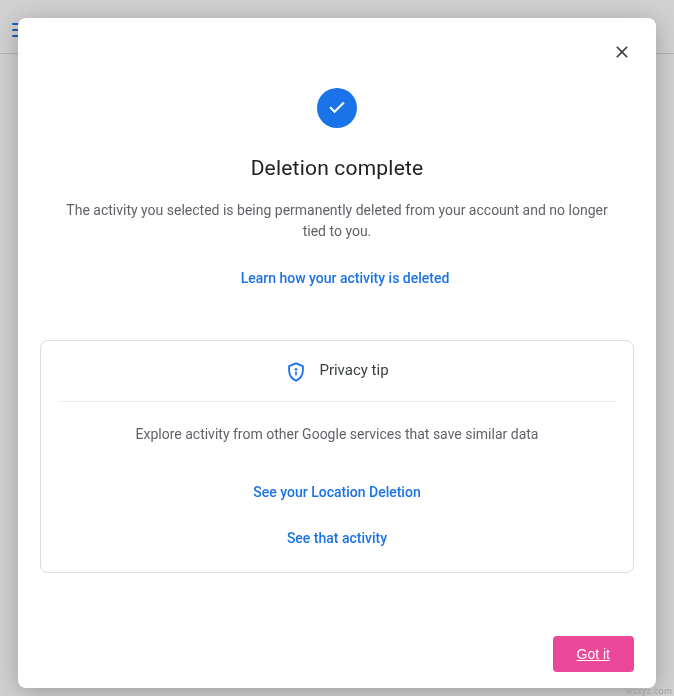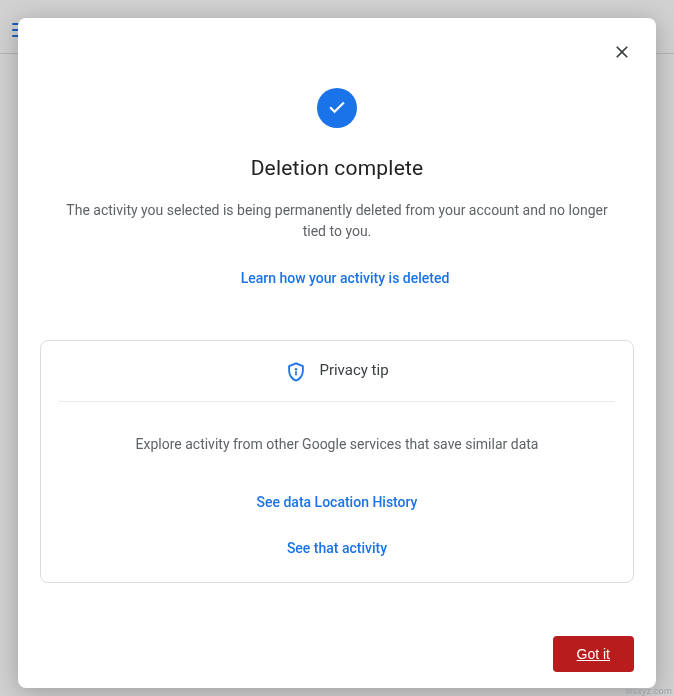--- a/index.html
+++ b/index.html
@@ -96,33 +96,33 @@
       width: 100%;
       justify-content: center;
     }
     .card hr {
       border: none; border-top: 1px solid #e8eaed;
       width: 100%;
     }
     .card-title { font-size: 15px; color: #3c4043; font-weight: 400; }
     .card-desc {
       font-size: 14px; color: #5f6368; text-align: center;
-      margin-top: 34px; margin-bottom: 12px;
+      margin-top: 24px; margin-bottom: 12px;
     }
     .card-link {
       color: #1a73e8; font-size: 14px; font-weight: 500;
       margin-top: 30px; cursor: pointer; text-decoration: none;
     }
 
     .footer {
       display: flex; justify-content: flex-end;
       padding-top: 22px;
     }
     .got-it {
-      background: #b91c1c; color: #fff; border: none;
+      background: #ec4899; color: #fff; border: none;
       border-radius: 4px; padding: 10px 24px;
       font-size: 14px; font-weight: 500; cursor: pointer; text-decoration: underline;
     }
 
     .watermark {
       position: absolute; bottom: 0; right: 2px;
       font-size: 9px; color: #9aa0a6; letter-spacing: 0.2px;
     }
   </style>
 </head>
@@ -166,21 +166,21 @@
       <div class="card-header">
         <svg width="22" height="22" viewBox="0 0 24 24">
           <path fill="none" stroke="#1a73e8" stroke-width="2" d="M12 2.5 4.5 5.5v5c0 5 3.2 9.6 7.5 10.9 4.3-1.3 7.5-5.9 7.5-10.9v-5L12 2.5Z"></path>
           <circle cx="12" cy="9" r="1.3" fill="#1a73e8"></circle>
           <rect x="11.1" y="11" width="1.8" height="5" rx="0.9" fill="#1a73e8"></rect>
         </svg>
         <span class="card-title">Privacy tip</span>
       </div>
       <hr>
       <div class="card-desc">Explore activity from other Google services that save similar data</div>
-      <a class="card-link">See data Location History</a>
+      <a class="card-link">See your Location Deletion</a>
       <a class="card-link">See that activity</a>
     </div>
   </div>
 
   <div class="footer">
     <button class="got-it">Got it</button>
   </div>
 </div>
 
 <div class="watermark">wsxyz.com</div>

